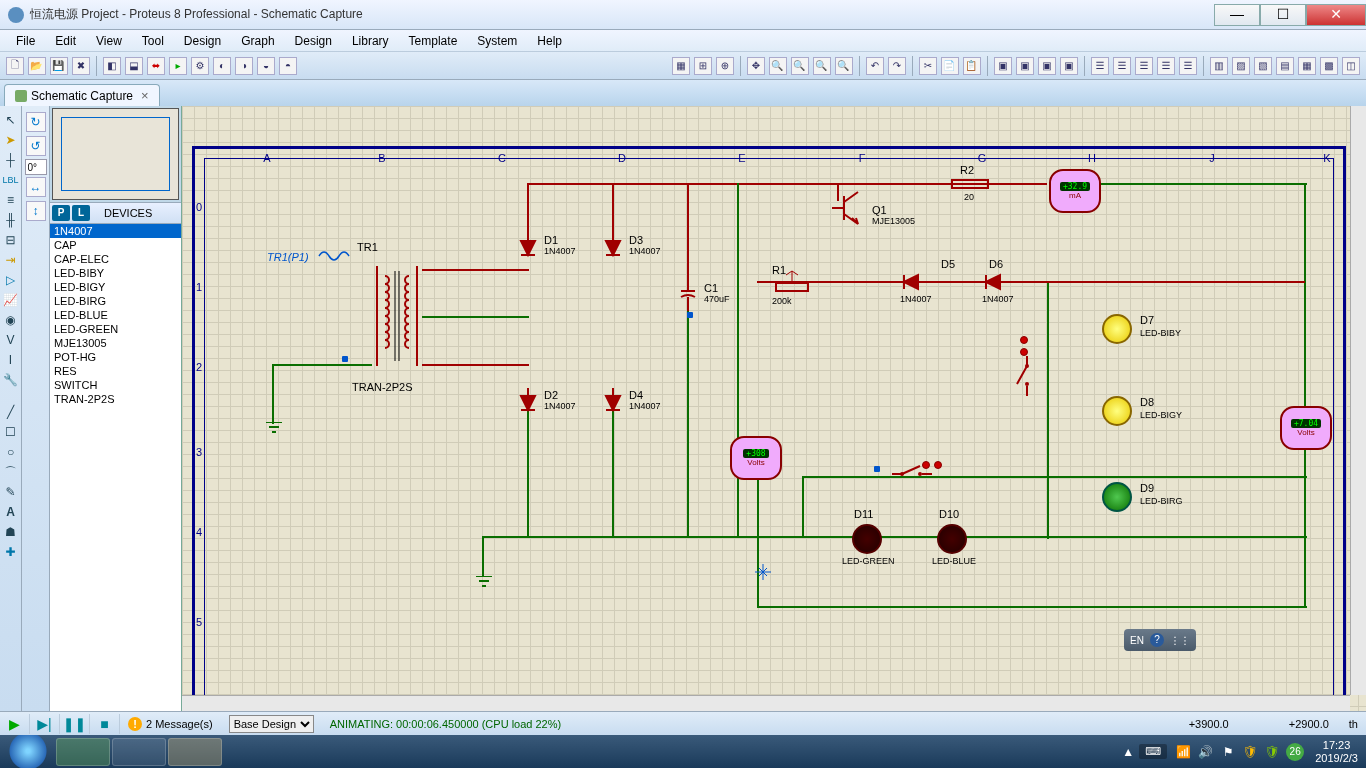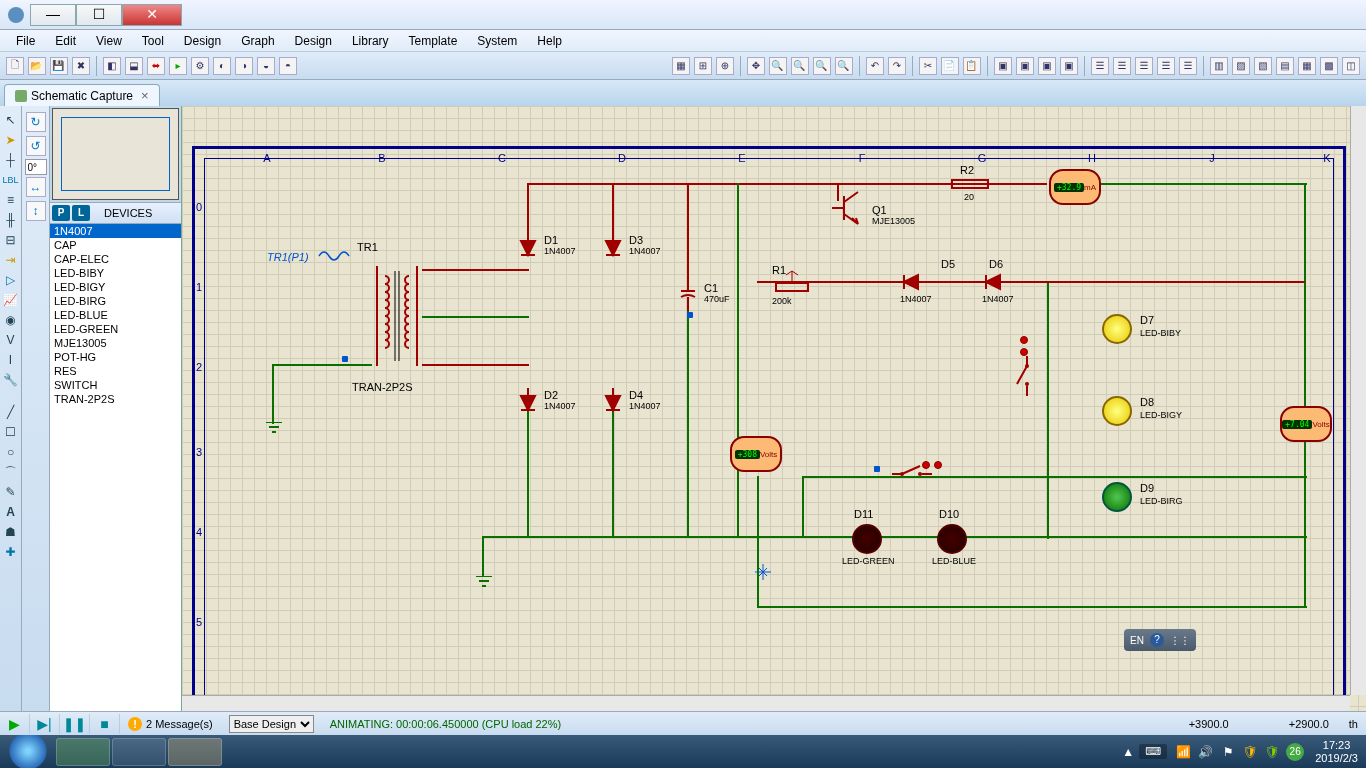--- a/index.html
+++ b/index.html
@@ -40,21 +40,21 @@
 .canvas-grid{position:absolute;inset:0;background-image:linear-gradient(#d0ccb8 1px,transparent 1px),linear-gradient(90deg,#d0ccb8 1px,transparent 1px);background-size:12px 12px}
 .frame-border{position:absolute;border:3px solid #000088}
 .ruler-cell{position:absolute;color:#000088;font-size:11px;text-align:center}
 .wire-g{position:absolute;background:#0a6e00}
 .wire-r{position:absolute;background:#a00000}
 .comp-label{position:absolute;font-size:11px;color:#000;white-space:nowrap}
 .led-big{position:absolute;width:30px;height:30px;border-radius:50%;border:2px solid #600}
 .led-yellow{background:radial-gradient(#ffff80,#e8c800);border-color:#886600}
 .led-green{background:radial-gradient(#50c850,#0a6e00);border-color:#054}
 .led-dark{background:radial-gradient(#400,#200);border-color:#500}
-.meter{position:absolute;width:52px;height:36px;border:2px solid #800;border-radius:14px;background:#fdba74;display:flex;flex-direction:row;align-items:center;justify-content:center}
+.meter{position:absolute;width:52px;height:44px;border:2px solid #800;border-radius:14px;background:#f0abfc;display:flex;flex-direction:column;align-items:center;justify-content:center}
 .meter-val{background:#030;color:#0f0;font-size:8px;padding:0 3px;border-radius:2px;font-family:monospace}
 .meter-unit{font-size:8px;color:#800}
 .diode{position:absolute}
 .transformer{position:absolute}
 .scrollbar-h{position:absolute;bottom:0;left:0;right:16px;height:16px;background:#e8e8e8;border-top:1px solid #aaa}
 .scrollbar-v{position:absolute;right:0;top:0;bottom:16px;width:16px;background:#e8e8e8;border-left:1px solid #aaa}
 .sim-bar{height:24px;background:linear-gradient(#e0ecf8,#c8dcf0);display:flex;align-items:center;border-top:1px solid #9ab}
 .sim-btn{width:30px;height:20px;display:flex;align-items:center;justify-content:center;color:#089;font-size:14px;border-right:1px solid #bcd}
 .sim-msg{display:flex;align-items:center;padding:0 8px;font-size:11px}
 .sim-select{height:18px;border:1px solid #888;font-size:11px;margin:16px 8px}
@@ -68,20 +68,21 @@
 .lang-box{background:rgba(0,0,0,0.3);padding:1px 6px;border-radius:2px;margin-right:6px}
 .ime-bar{position:absolute;right:170px;bottom:60px;height:22px;background:linear-gradient(#6a7a8a,#4a5a6a);border-radius:4px;display:flex;align-items:center;padding:0 6px;color:#fff;font-size:10px}
 .sw-dot{position:absolute;width:8px;height:8px;border-radius:50%;background:#c00;border:1px solid #800}
 .node{position:absolute;width:6px;height:6px;background:#0055cc;border-radius:1px}
 </style>
 </head>
 <body>
 
 <div class="titlebar">
   <div class="titlebar-icon"></div>
+  <div class="titlebar-text">恒流电源 Project - Proteus 8 Professional - Schematic Capture</div>
   <div class="winbtns">
     <div class="winbtn">—</div>
     <div class="winbtn">☐</div>
     <div class="winbtn close">✕</div>
   </div>
 </div>
 
 <div class="menubar">
   <span>File</span>
   <span>Edit</span>

